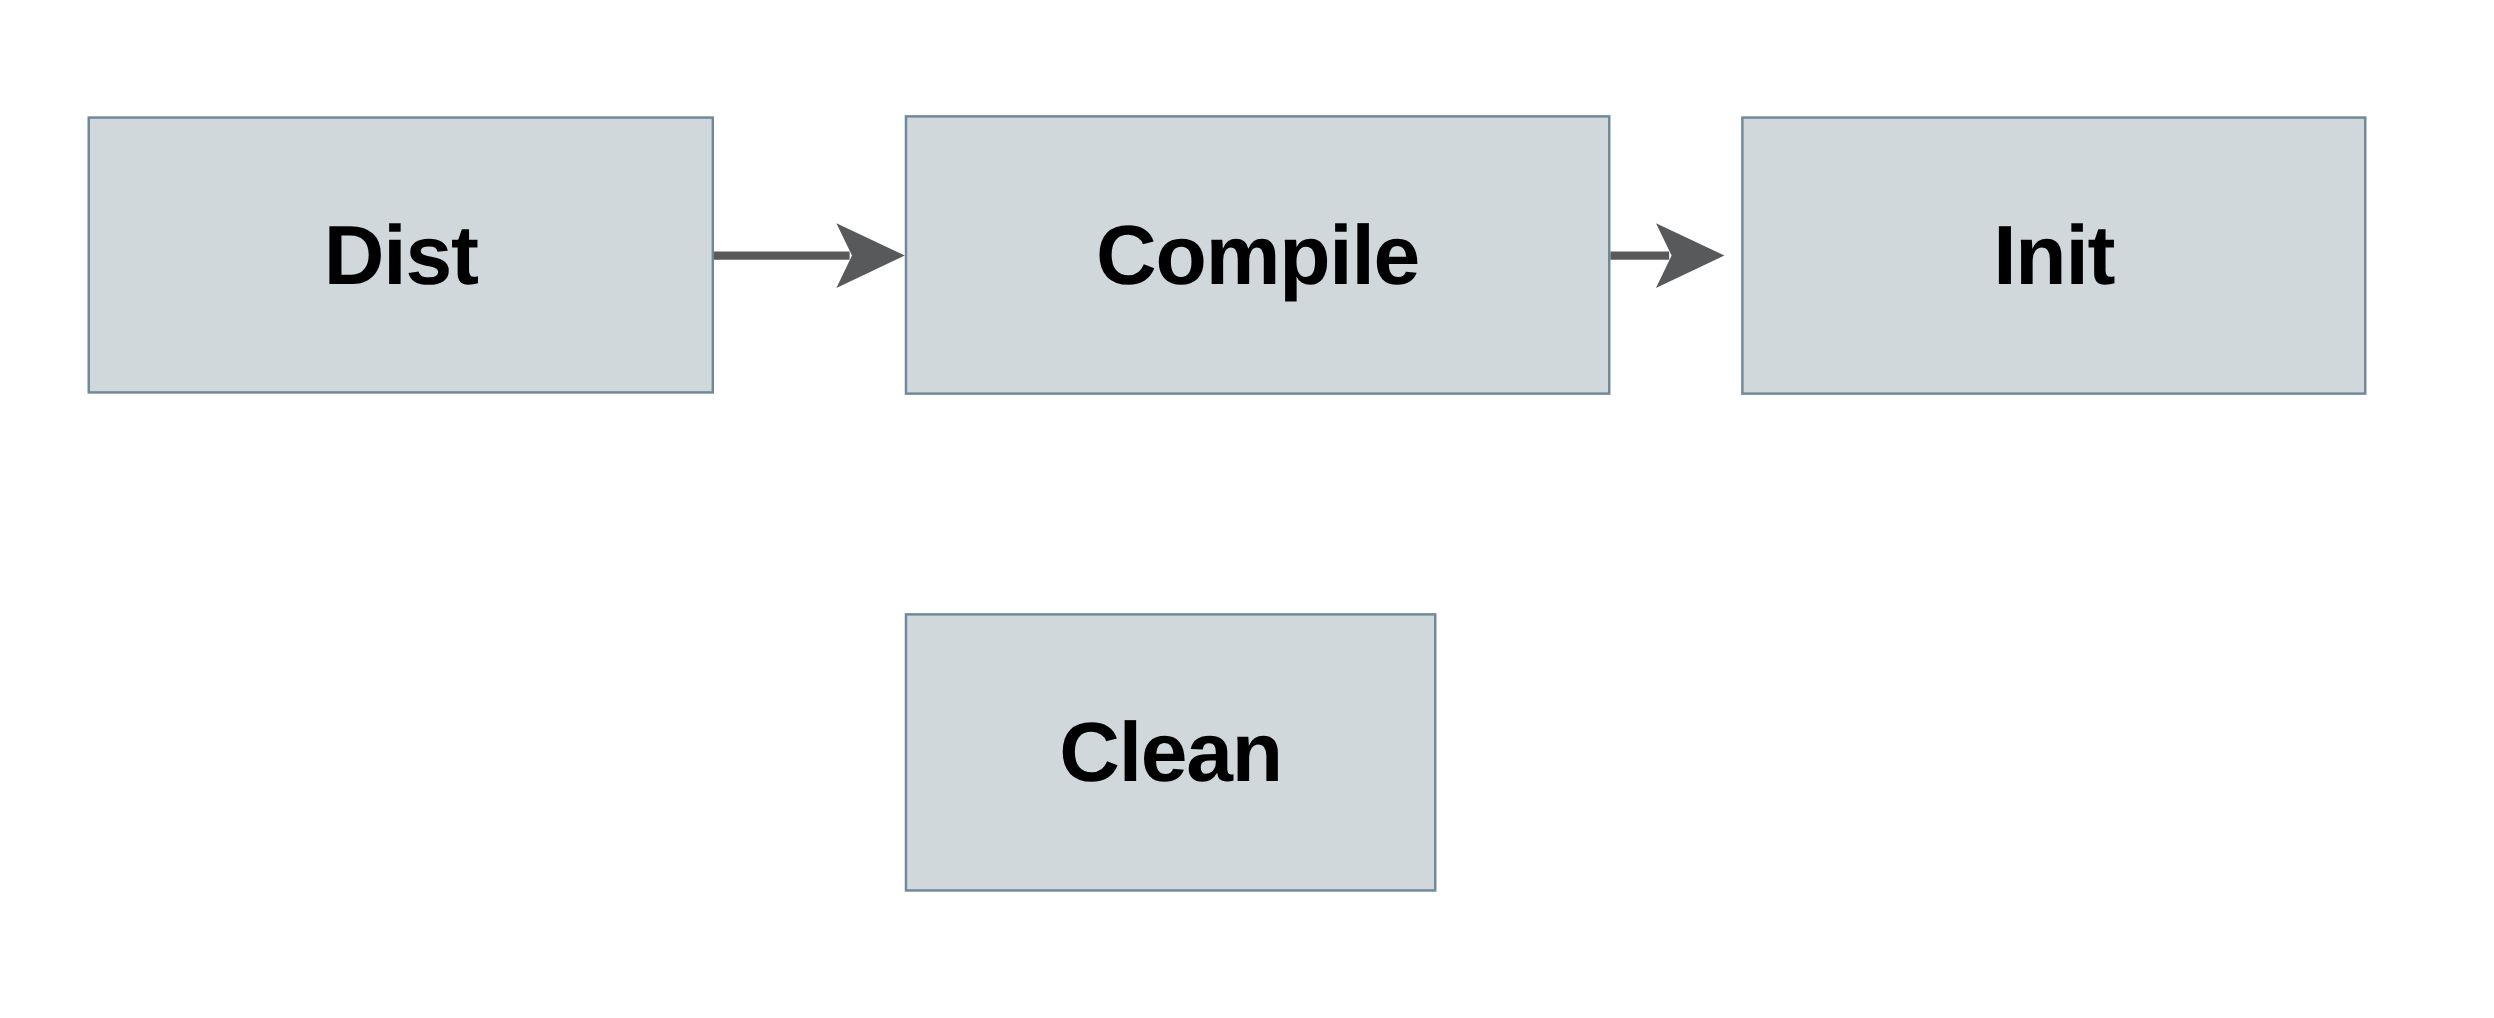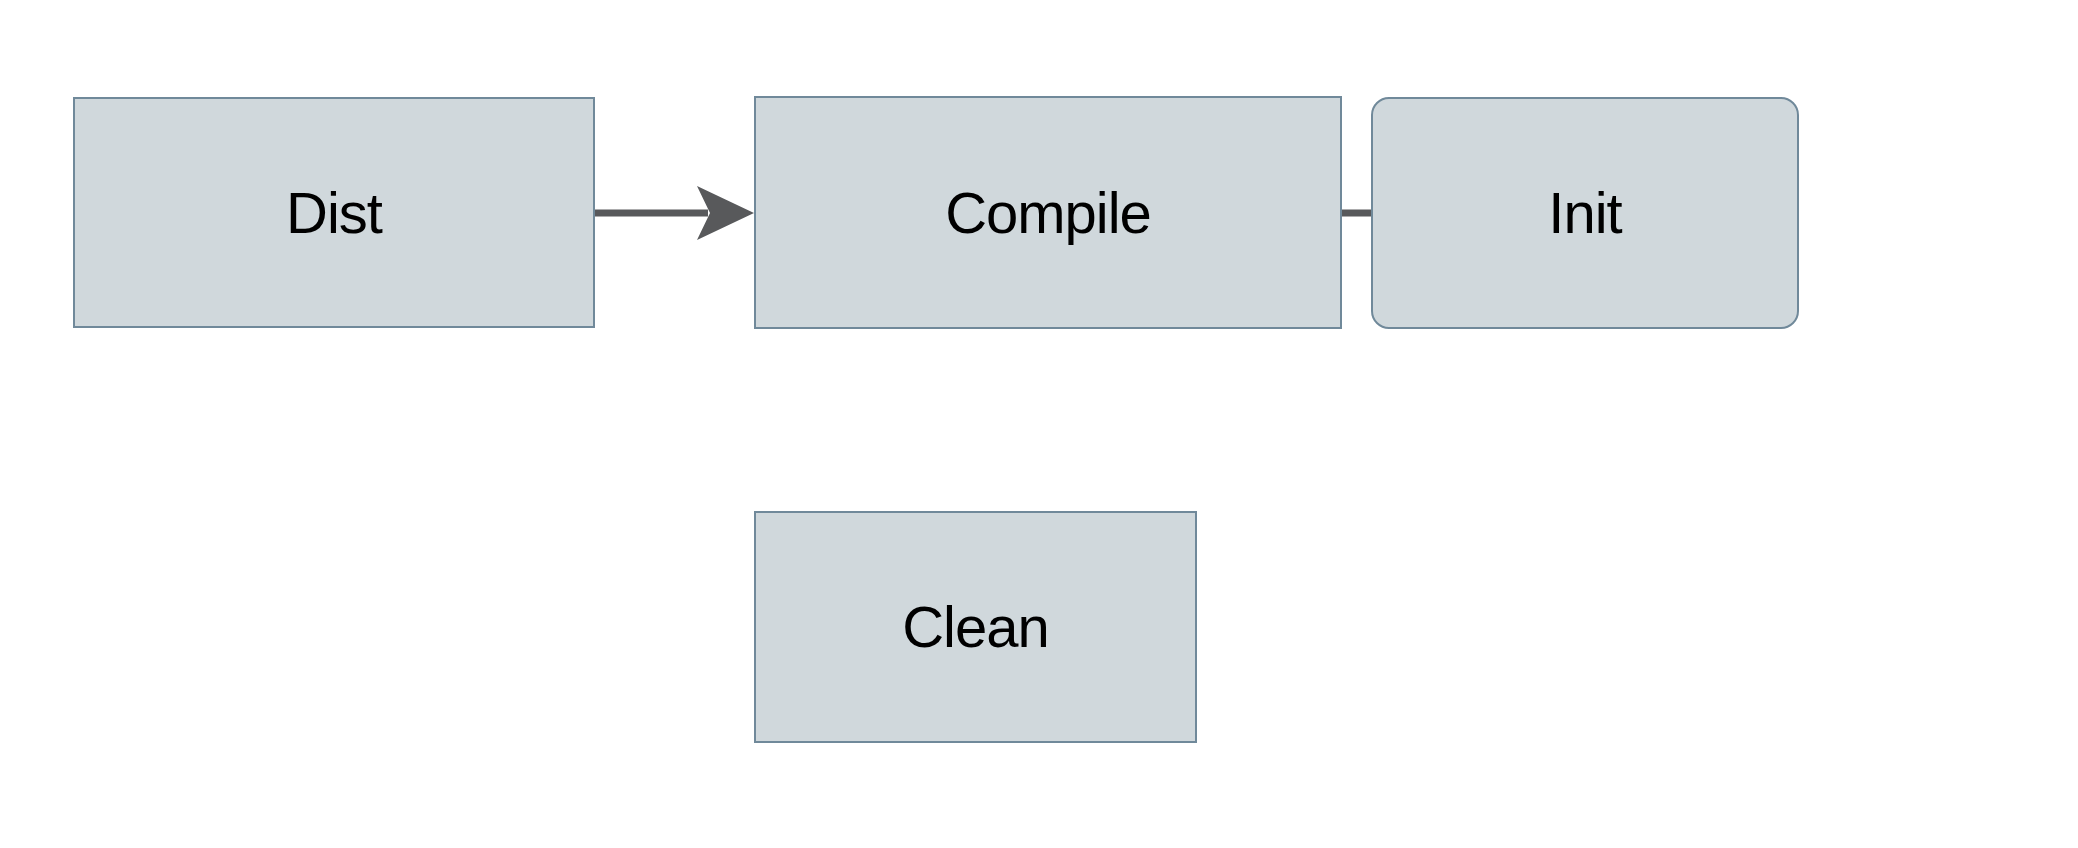--- a/index.html
+++ b/index.html
@@ -30,31 +30,31 @@
     position: absolute;
     box-sizing: border-box;
     background: #d0d8dc;
     border: 2px solid #70899a;
     display: flex;
     align-items: center;
     justify-content: center;
   }
   .node-label {
     font-family: "Liberation Sans", sans-serif;
-    font-size: 58px;
-    font-weight: 400;
+    font-size: 70px;
+    font-weight: 700;
     color: #000000;
     line-height: 1;
     letter-spacing: -1px;
     white-space: nowrap;
     -webkit-font-smoothing: antialiased;
   }
   .node-dist    { left: 73px;   top: 97px;  width: 522px; height: 231px; }
   .node-compile { left: 754px;  top: 96px;  width: 588px; height: 233px; }
-  .node-init    { left: 1371px; top: 97px;  width: 428px; height: 232px; border-radius: 18px; }
+  .node-init    { left: 1451px; top: 97px;  width: 521px; height: 232px; }
   .node-clean   { left: 754px;  top: 511px; width: 443px; height: 232px; }
 </style>
 </head>
 <body>
 
 <div id="canvas">
 
   <svg id="diagram-svg" viewBox="0 0 2078 848" xmlns="http://www.w3.org/2000/svg">
 
     <g>

